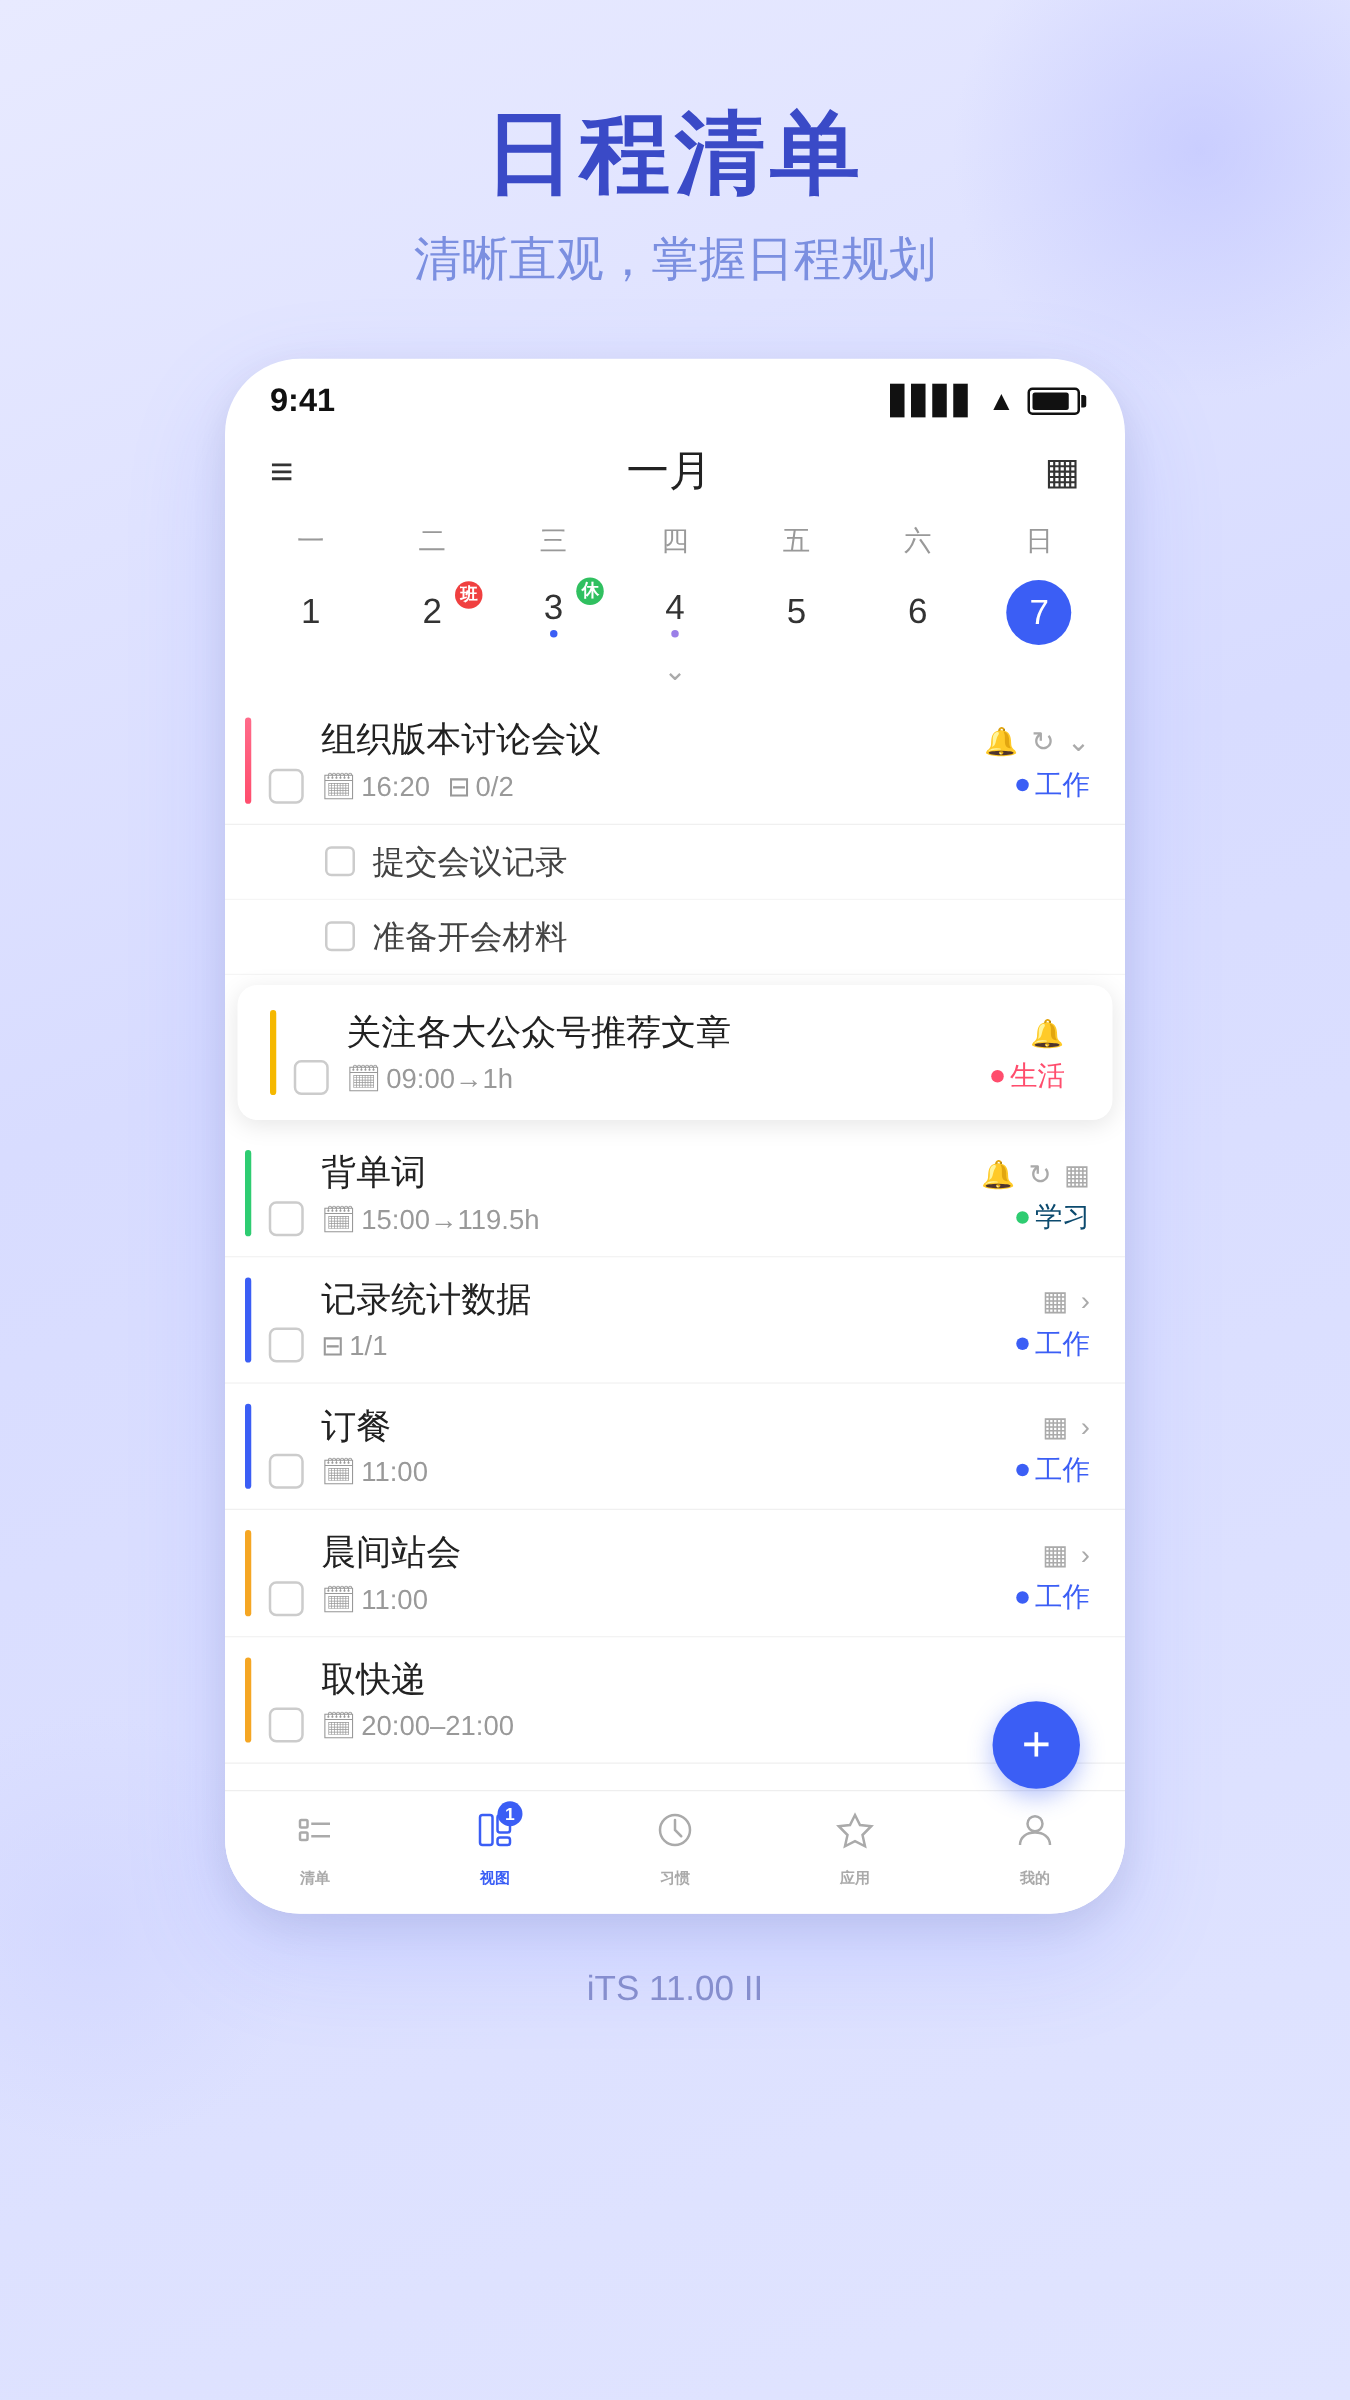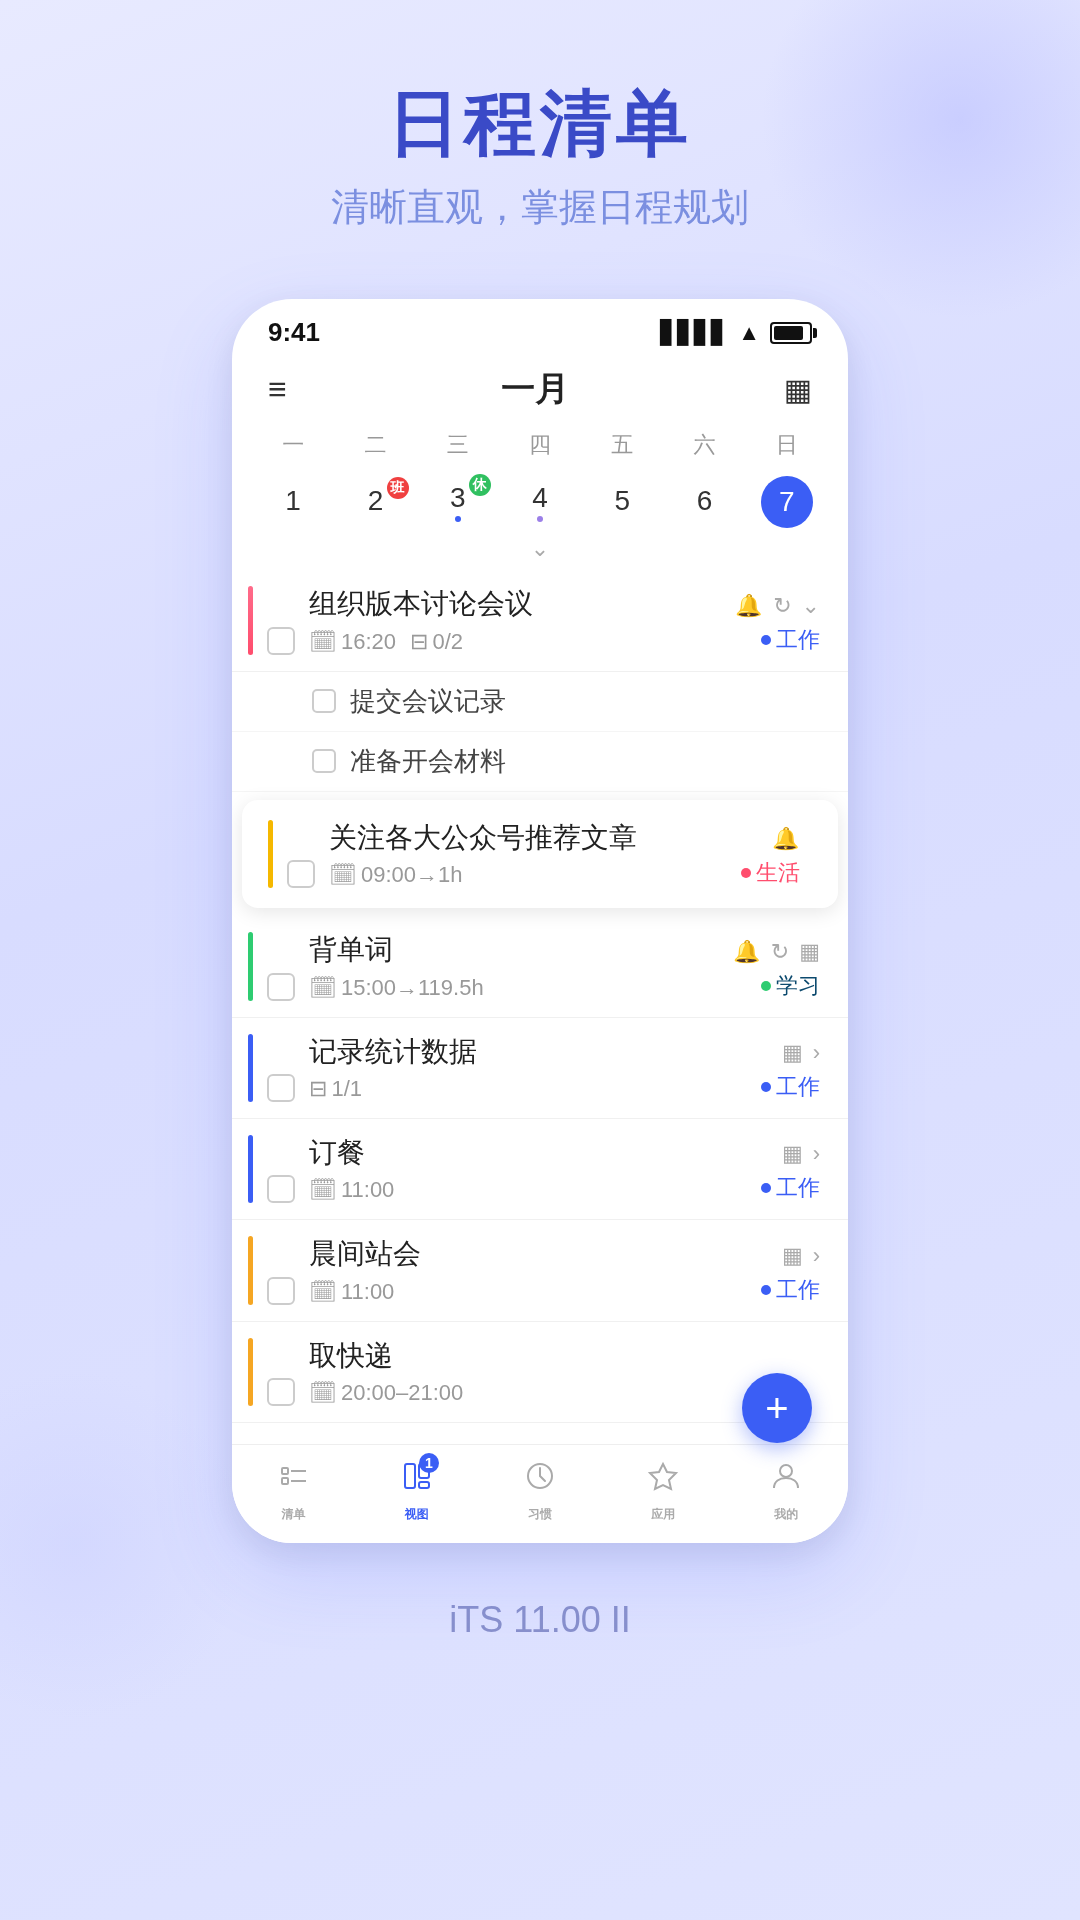--- a/index.html
+++ b/index.html
@@ -47,22 +47,22 @@
     }
     .page-subtitle {
       font-size: 38px;
       color: #7b8fe0;
       margin-top: 16px;
       font-weight: 400;
     }
 
     
     .phone-mockup {
-      width: 616px;
-      margin: 16px auto;
+      width: 720px;
+      margin: 4px auto;
       background: #ffffff;
       border-radius: 60px;
       box-shadow: 0 30px 80px rgba(100,120,255,0.2), 0 10px 30px rgba(0,0,0,0.08);
       overflow: hidden;
       position: relative;
     }
 
     
     .status-bar {
       display: flex;
@@ -115,21 +115,21 @@
       justify-content: space-between;
       padding: 10px 36px 14px;
     }
     .menu-icon {
       font-size: 32px;
       color: #333;
       cursor: pointer;
     }
     .month-title {
       font-size: 34px;
-      font-weight: 700;
+      font-weight: 400;
       color: #222;
     }
     .calendar-grid-icon {
       font-size: 30px;
       color: #333;
     }
 
     
     .calendar-section {
       padding: 0 20px;
@@ -392,21 +392,21 @@
       font-size: 40px;
       box-shadow: 0 6px 20px rgba(59,94,245,0.4);
       cursor: pointer;
       z-index: 20;
     }
 
     
     .promo-text {
       text-align: center;
       padding: 40px 0 30px;
-      font-size: 36px;
+      font-size: 28px;
       color: #8890cc;
       font-weight: 500;
     }
   </style>
 </head>
 <body>
 
 <div class="bg-circle-top-right"></div>
 <div class="bg-circle-bottom-left"></div>
 

